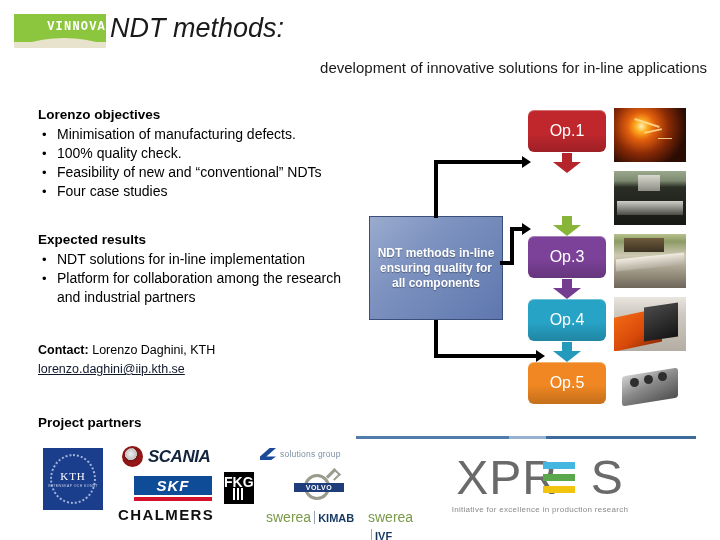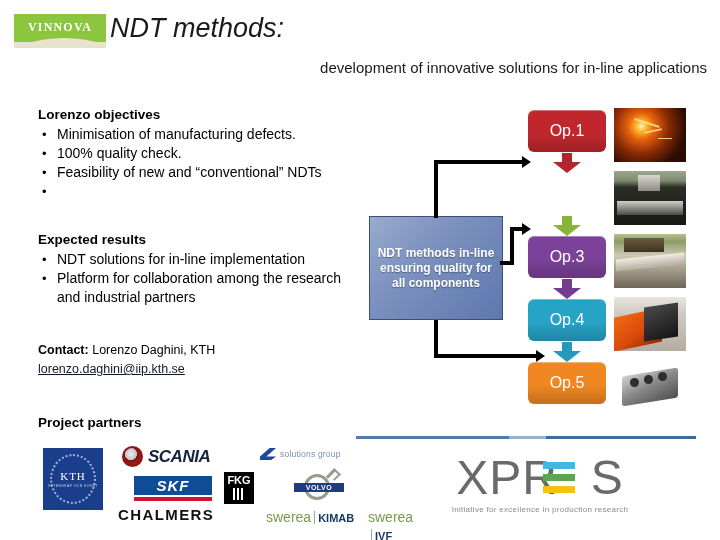--- a/index.html
+++ b/index.html
@@ -26,26 +26,26 @@
   .vinnova-logo {
     position: absolute;
     left: 14px; top: 14px;
     width: 92px; height: 34px;
     background: #8cc63e;
     overflow: hidden;
   }
   .vinnova-logo .vn-text {
     position: absolute;
     left: 0; right: 0; top: 6px;
-    text-align: center;
+    text-align: right;
     color: #ffffff;
     font-size: 12px;
     font-weight: bold;
     letter-spacing: 1.2px;
-    font-family: Liberation Serif, serif;
+    font-family: Liberation Mono, monospace;
   }
   .vinnova-logo .vn-wave {
     position: absolute;
     left: -6px; bottom: -16px;
     width: 112px; height: 26px;
     background: #e8e3cd;
     border-radius: 60% 60% 0 0 / 100% 100% 0 0;
   }
   .vinnova-logo .vn-base {
     position: absolute;
@@ -354,21 +354,21 @@
   }
 
   .fkg-logo {
     position: absolute; left: 186px; top: 32px;
     width: 30px; height: 32px;
     background: #000000;
     color: #ffffff;
   }
   .fkg-logo .fkg-word {
     position: absolute; left: 0; right: 0; top: 2px;
-    text-align: center; font-size: 11px; font-weight: bold;
+    text-align: left; font-size: 14px; font-weight: bold;
   }
   .fkg-logo .fkg-mark {
     position: absolute; left: 9px; top: 16px;
     width: 12px; height: 12px;
     background: repeating-linear-gradient(90deg, #ffffff 0 2px, #000000 2px 4px);
   }
 
   .volvo-logo { position: absolute; left: 254px; top: 33px; width: 74px; height: 28px; }
   .volvo-logo .v-ring {
     position: absolute; left: 12px; top: 1px;
@@ -453,21 +453,21 @@
 
   <div class="title-main">NDT methods:</div>
   <div class="title-sub">development of innovative solutions for in-line applications</div>
 
   <div class="block-objectives">
     <div class="section-head">Lorenzo objectives</div>
     <ul class="bullet-list">
       <li><span class="bl-dot">•</span><span>Minimisation of manufacturing defects.</span></li>
       <li><span class="bl-dot">•</span><span>100% quality check.</span></li>
       <li><span class="bl-dot">•</span><span>Feasibility of new and “conventional” NDTs</span></li>
-      <li><span class="bl-dot">•</span></li>
+      <li><span class="bl-dot">•</span><span>Four case studies</span></li>
     </ul>
   </div>
 
   <div class="block-results">
     <div class="section-head">Expected results</div>
     <ul class="bullet-list">
       <li><span class="bl-dot">•</span><span>NDT solutions for in-line implementation</span></li>
       <li><span class="bl-dot">•</span><span>Platform for collaboration among the research and industrial partners</span></li>
     </ul>
   </div>

